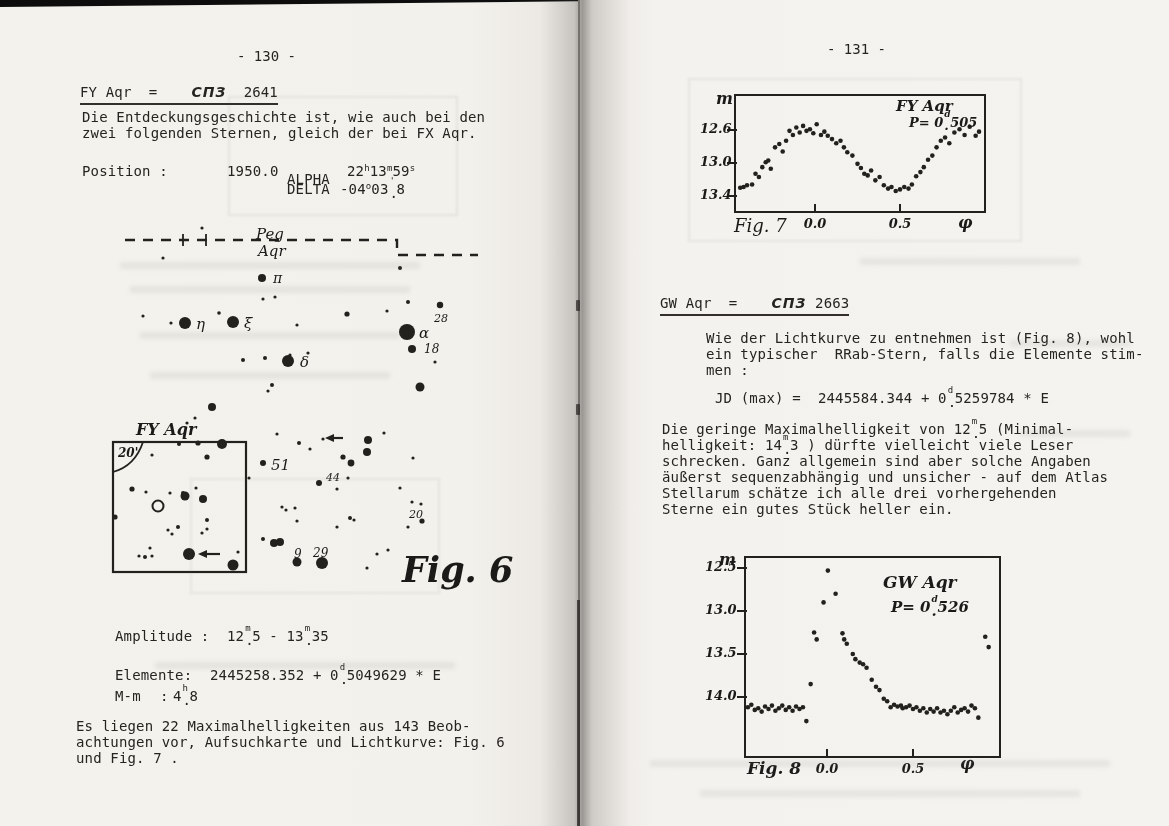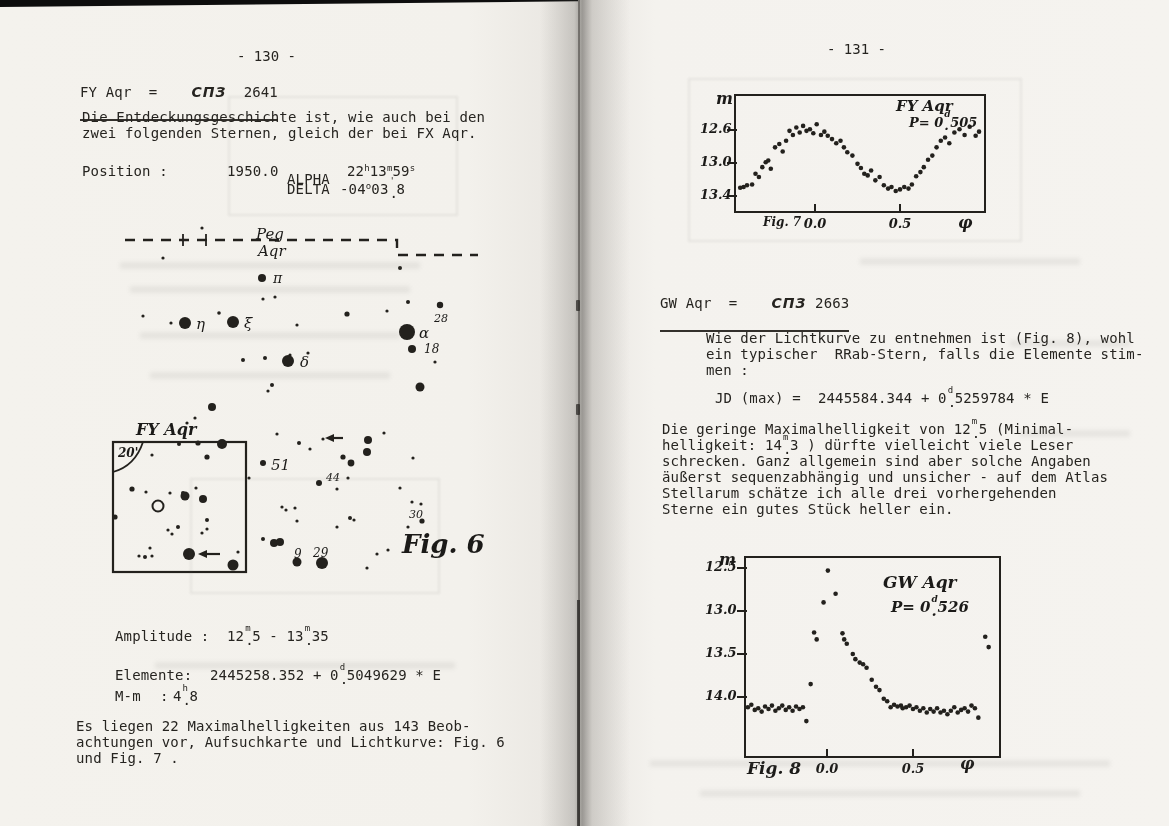--- a/index.html
+++ b/index.html
@@ -11,21 +11,21 @@
   .gutter{position:absolute;left:540px;top:0;width:90px;height:826px;pointer-events:none;
           background:linear-gradient(90deg,rgba(0,0,0,0) 0%,rgba(80,78,74,.22) 38%,rgba(50,48,45,.42) 47%,rgba(80,78,74,.18) 58%,rgba(0,0,0,0) 100%);}
   .foldline{position:absolute;left:578px;top:0;width:2px;height:826px;background:#45423e;opacity:.55;}
   .foldline2{position:absolute;left:577px;top:600px;width:3px;height:226px;background:#2e2c29;opacity:.8;}
   .staple{position:absolute;width:4px;height:11px;background:#2c2a27;opacity:.75;border-radius:1px;}
   .topedge{position:absolute;left:0;top:0;width:578px;height:7px;background:#0d0d0d;
            clip-path:polygon(0 0,100% 0,100% 18%,0 100%);}
   .t{position:absolute;white-space:pre;font-size:14px;line-height:16px;letter-spacing:.15px;}
   .tline{white-space:pre;}
   .pagenum{position:absolute;font-size:14px;}
-  .heading{border-bottom:2px solid #33302c;padding-bottom:19px;text-align:right;}
+  .heading{border-bottom:2px solid #33302c;padding-bottom:3px;text-align:right;}
   .cyr{font-family:"DejaVu Sans",sans-serif;font-weight:bold;font-style:italic;letter-spacing:1px;}
   .sup{font-size:9px;position:relative;top:-5px;}
   .stk{display:inline-block;position:relative;width:8px;height:14px;vertical-align:-2px;}
   .stk .st{position:absolute;left:1px;top:-5px;font-size:9px;line-height:9px;}
   .stk .sb{position:absolute;left:1px;bottom:-2px;line-height:10px;}
   .figwrap{position:absolute;}
   .figwrap svg{position:absolute;left:0;top:0;}
   .hand{position:absolute;white-space:pre;font-family:"DejaVu Serif",serif;font-style:italic;color:#1b1a18;}
   .hand .stk{width:7px;}
   .hand .stk .st{font-size:9px;}
@@ -159,26 +159,26 @@
         <div class="hand" style="left: 148px; top: 17px; font-size: 15px;">Aqr</div>
         <div class="hand" style="left: 163px; top: 45px; font-size: 14px;">π</div>
         <div class="hand" style="left: 86px; top: 90px; font-size: 15px;">η</div>
         <div class="hand" style="left: 134px; top: 89px; font-size: 15px;">ξ</div>
         <div class="hand" style="left: 309px; top: 99px; font-size: 15px;">α</div>
         <div class="hand" style="left: 324px; top: 87px; font-size: 11px;">28</div>
         <div class="hand" style="left: 314px; top: 117px; font-size: 12px;">18</div>
         <div class="hand" style="left: 190px; top: 128px; font-size: 15px;">δ</div>
         <div class="hand" style="left: 161px; top: 231px; font-size: 15px;">51</div>
         <div class="hand" style="left: 216px; top: 246px; font-size: 11px;">44</div>
-        <div class="hand" style="left: 299px; top: 283px; font-size: 11px;">30</div>
+        <div class="hand" style="left: 299px; top: 283px; font-size: 11px;">20</div>
         <div class="hand" style="left: 184px; top: 322px; font-size: 12px;">9</div>
         <div class="hand" style="left: 203px; top: 321px; font-size: 12px;">29</div>
         <div class="hand" style="left: 26px; top: 195px; font-size: 16px; font-weight: bold;">FY Aqr</div>
         <div class="hand" style="left: 8px; top: 221px; font-size: 12px; font-weight: bold;">20'</div>
-        <div class="hand" style="left: 292px; top: 304px; font-size: 26px; font-weight: bold;">Fig. 6</div>
+        <div class="hand" style="left: 292px; top: 324px; font-size: 35px; font-weight: bold;">Fig. 6</div>
       </div>
 
     <div class="t" style="left:115px;top:628px;">Amplitude :</div>
     <div class="t" style="left:227px;top:628px;"><span>12</span><span class="stk"><span class="st">m</span><span class="sb">.</span></span><span>5 - 13</span><span class="stk"><span class="st">m</span><span class="sb">.</span></span><span>35</span></div>
 
     <div class="t" style="left:115px;top:667px;">Elemente:</div>
     <div class="t" style="left:210px;top:667px;"><span>2445258.352 + 0</span><span class="stk"><span class="st">d</span><span class="sb">.</span></span><span>5049629 * E</span></div>
 
     <div class="t" style="left:115px;top:688px;">M-m</div>
     <div class="t" style="left:160px;top:688px;">:</div>
@@ -271,21 +271,21 @@
         <circle cx="275.65" cy="50.77500000000002" r="2.3" fill="#23211d"></circle>
         <circle cx="279.04999999999995" cy="46.64999999999996" r="2.3" fill="#23211d"></circle>
       </svg>
       <div class="hand" style="left: 0px; top: 36px; font-size: 13px; font-weight: bold; width: 22px; text-align: right;">12.6</div>
       <div class="hand" style="left: 0px; top: 69px; font-size: 13px; font-weight: bold; width: 22px; text-align: right;">13.0</div>
       <div class="hand" style="left: 0px; top: 102px; font-size: 13px; font-weight: bold; width: 22px; text-align: right;">13.4</div>
       <div class="hand" style="left: 101px; top: 131px; font-size: 13px; font-weight: bold; width: 28px; text-align: center;">0.0</div>
       <div class="hand" style="left: 186px; top: 131px; font-size: 13px; font-weight: bold; width: 28px; text-align: center;">0.5</div>
       <div class="hand" style="left: 16px; top: 4px; font-size: 16px; font-weight: bold;">m</div>
       <div class="hand" style="left: 258px; top: 128px; font-size: 16px; font-weight: bold;">φ</div>
-      <div class="hand" style="left: 63px; top: 130px; font-size: 12px; font-weight: bold;">Fig. 7</div>
+      <div class="hand" style="left: 34px; top: 130px; font-size: 18px; font-weight: normal;">Fig. 7</div>
       <div class="hand" style="left: 196px; top: 12px; font-size: 15px; font-weight: bold;"><span>FY Aqr</span></div>
       <div class="hand" style="left: 209px; top: 30px; font-size: 13px; font-weight: bold;"><span>P= 0</span><span class="stk"><span class="st">d</span><span class="sb">.</span></span><span>505</span></div>
     </div>
 
   <div class="t heading" style="left:660px;top:295px;"><span>GW Aqr  =    </span><span class="cyr">СПЗ</span><span> 2663</span></div>
 
   <div class="t" style="left:662px;top:330px;margin-left:44px;"><div class="tline">Wie der Lichtkurve zu entnehmen ist (Fig. 8), wohl</div><div class="tline">ein typischer  RRab-Stern, falls die Elemente stim-</div><div class="tline">men :</div></div>
 
   <div class="t" style="left:715px;top:390px;"><span>JD (max) =  2445584.344 + 0</span><span class="stk"><span class="st">d</span><span class="sb">.</span></span><span>5259784 * E</span></div>
 

